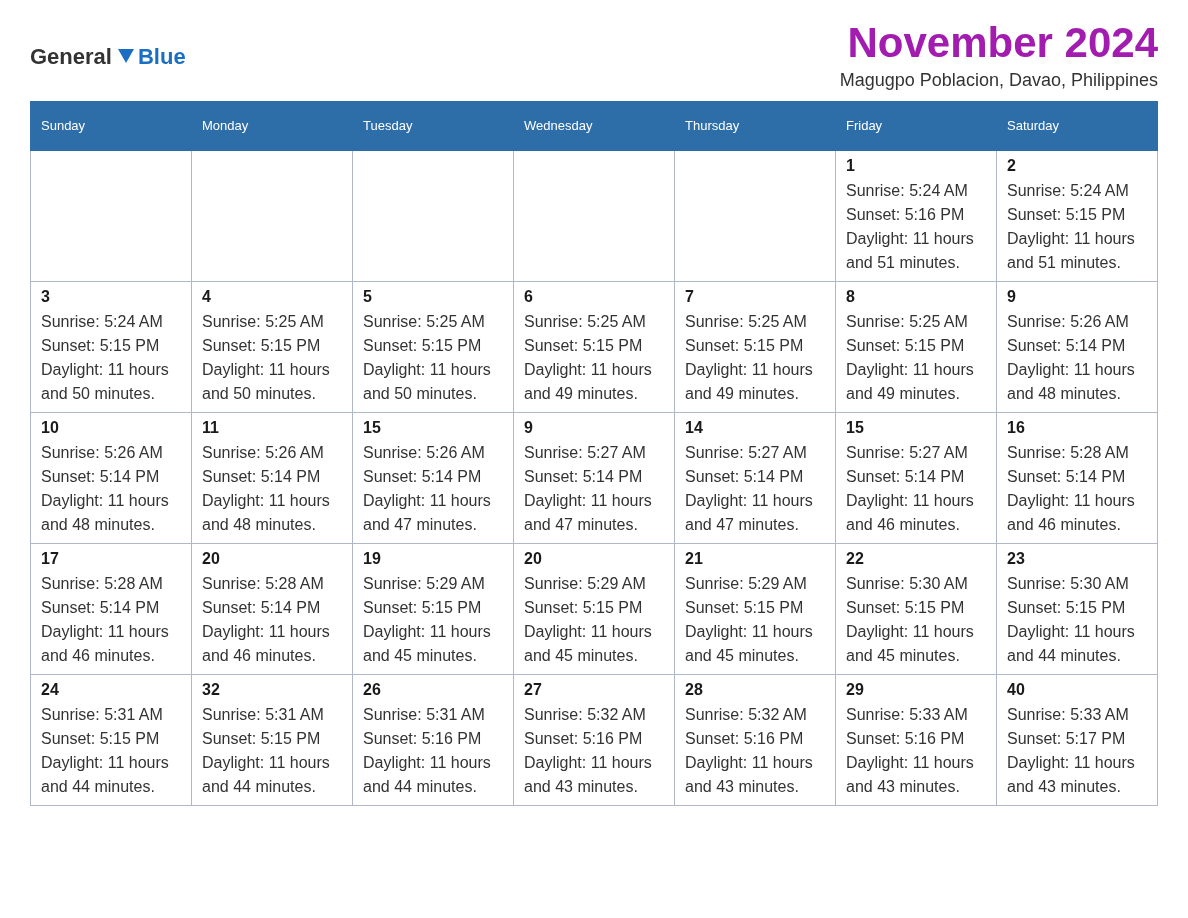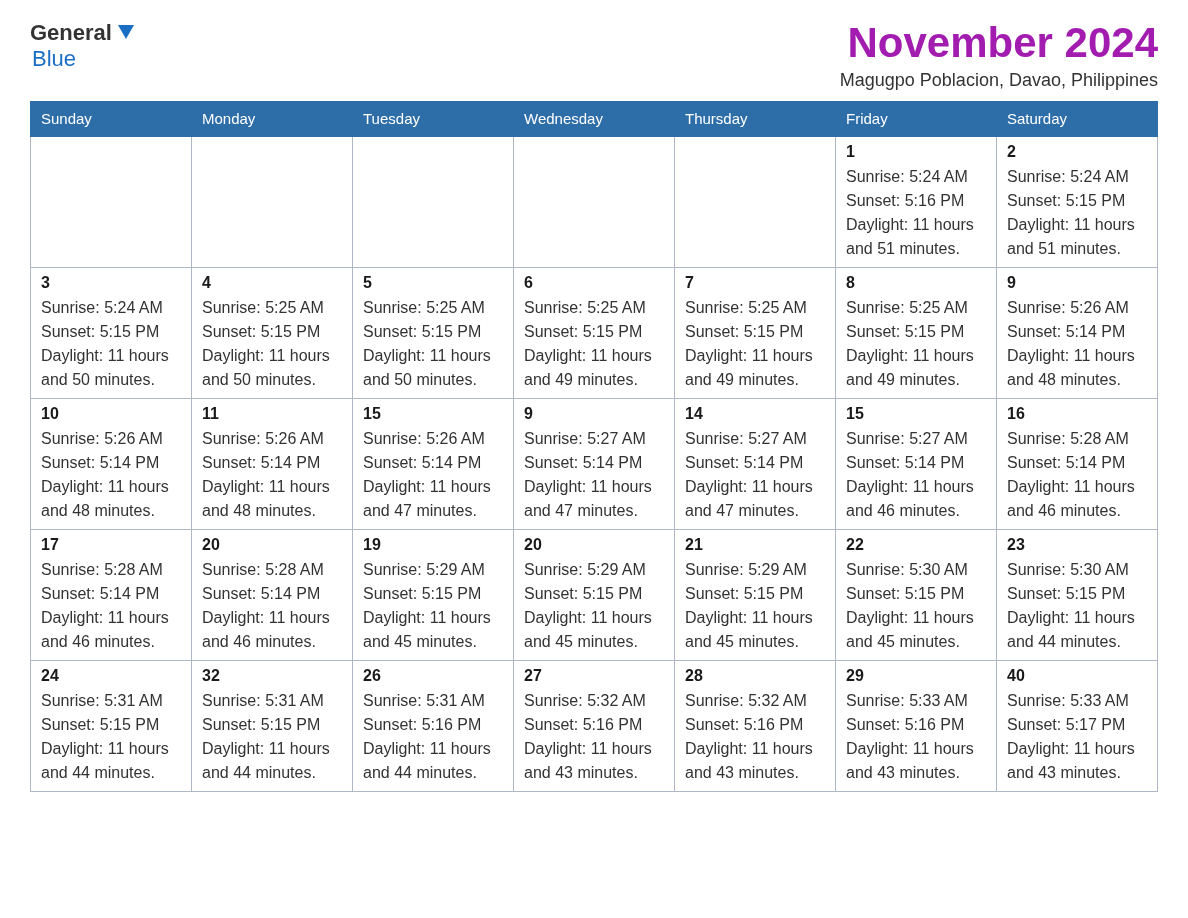--- a/index.html
+++ b/index.html
@@ -36,23 +36,23 @@
       margin-top: 4px;
     }
     .calendar-table {
       width: 100%;
       border-collapse: collapse;
       margin-top: 8px;
     }
     .calendar-table th {
       background-color: #2d6da8;
       color: #fff;
-      padding: 8px 10px;
+      padding: 16px 10px;
       text-align: left;
-      font-size: 15px;
+      font-size: 13px;
       font-weight: normal;
       border: 1px solid #2d6da8;
     }
     .calendar-table td {
       border: 1px solid #b0b8c8;
       padding: 6px 10px;
       vertical-align: top;
       width: 14.28%;
       height: 120px;
       background: #fff;
@@ -72,34 +72,35 @@
     .day-info {
       font-size: 16px;
       color: #333;
       line-height: 1.5;
     }
     .empty-cell {
       background: #f5f5f5;
     }
     .logo-wrapper {
       display: flex;
-      flex-direction: column;
+      flex-direction: row;
       align-items: flex-start;
+      margin-top: 24px;
     }
     .logo-line1 {
       display: flex;
       align-items: center;
     }
     .logo-triangle {
       display: inline-block;
       margin-left: 4px;
     }
     .logo-line2 {
       font-size: 22px;
-      font-weight: normal;
+      font-weight: bold;
       color: #1a6fc4;
       margin-left: 2px;
     }
   </style>
 </head>
 <body>
 
 <div class="header">
   <div class="logo-wrapper">
     <div class="logo-line1">

